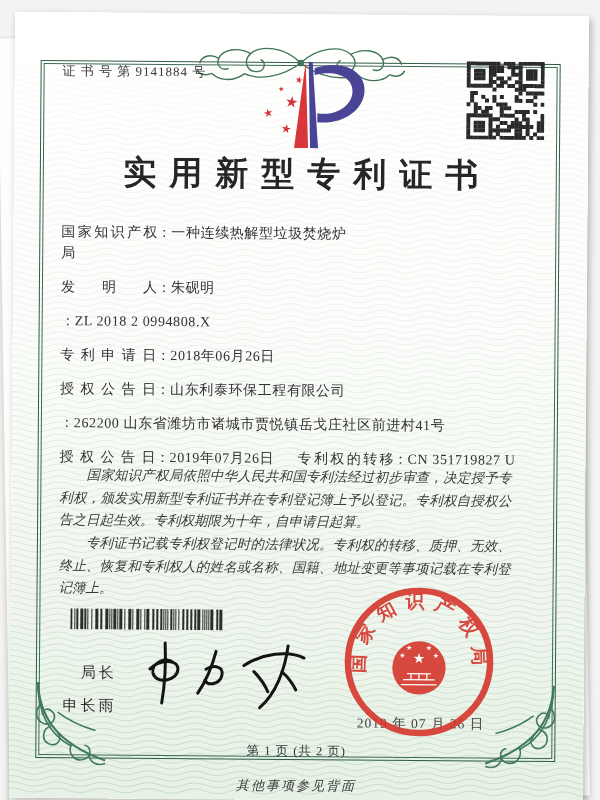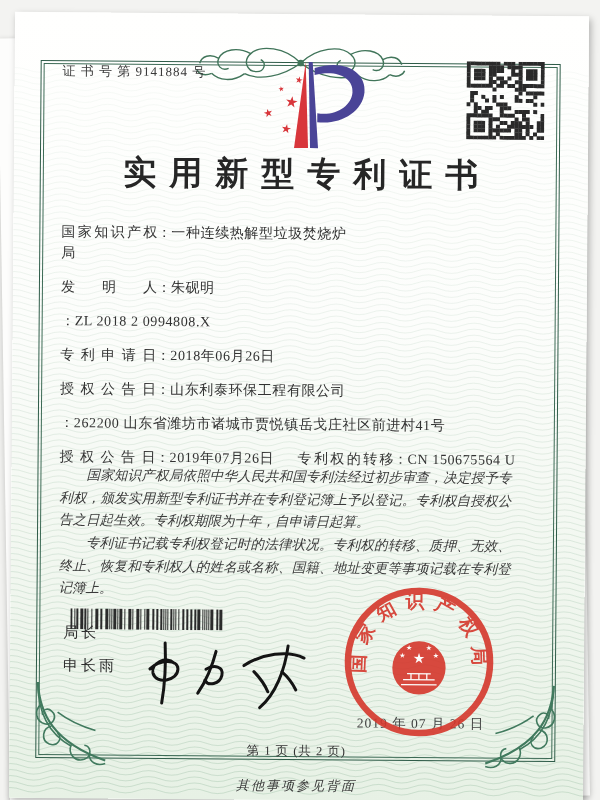--- a/index.html
+++ b/index.html
@@ -27,21 +27,21 @@
   .lbl{display:inline-block;width:96px;flex:none;text-align:justify;text-align-last:justify;}
   .colon{flex:none;}
   .val{flex:1;letter-spacing:.6px;}
   .grant{display:flex;margin-bottom:0;}
   .grant .pair1{display:flex;width:238px;flex:none;}
   .grant .pair2{display:flex;flex:1;}
   .paras{position:absolute;left:48px;top:452px;width:452px;z-index:2;font-size:13.5px;
     font-style:italic;color:#3b3b3b;line-height:1.68;text-align:justify;}
   .paras p{margin:0;text-indent:2em;}
   .barcode{position:absolute;left:60px;top:596px;z-index:2;}
-  .signer{position:absolute;left:53px;top:604px;z-index:2;font-size:15px;letter-spacing:3px;color:#2f2f2f;line-height:33px;}
+  .signer{position:absolute;left:53px;top:644px;z-index:2;font-size:15px;letter-spacing:3px;color:#2f2f2f;line-height:33px;text-align:right;}
   .signature{position:absolute;left:122px;top:622px;z-index:2;}
   .seal-date{position:absolute;left:338px;top:700px;width:146px;text-align:center;z-index:2;
     font-size:13.5px;letter-spacing:1px;color:#3f3f3f;}
   .seal{position:absolute;left:330px;top:568px;z-index:3;opacity:.9;}
   .pageinfo{position:absolute;left:0;top:729px;width:100%;text-align:center;font-size:12.5px;
     letter-spacing:1px;color:#333;z-index:2;}
   .backnote{position:absolute;left:0;top:763px;width:100%;text-align:center;font-size:13px;
     font-style:italic;letter-spacing:2px;color:#3a3a3a;z-index:2;}
 </style>
 </head>
@@ -505,21 +505,21 @@
       </div>
       <div class="row grant">
         <span class="pair1">
           <span class="lbl">授权公告日</span>
             <span class="colon">：</span>
           <span class="val">2019年07月26日</span>
         </span>
         <span class="pair2">
           <span class="lbl">专利权的转移</span>
             <span class="colon">：</span>
-          <span class="val">CN 150675564 U</span>
+          <span class="val">CN 351719827 U</span>
         </span>
       </div>
     </div>
 
     <div class="paras">
       <p>国家知识产权局依照中华人民共和国专利法经过初步审查，决定授予专利权，颁发实用新型专利证书并在专利登记簿上予以登记。专利权自授权公告之日起生效。专利权期限为十年，自申请日起算。</p>
       <p>专利证书记载专利权登记时的法律状况。专利权的转移、质押、无效、终止、恢复和专利权人的姓名或名称、国籍、地址变更等事项记载在专利登记簿上。</p>
     </div>
 
     <svg class="barcode" width="156" height="21">

